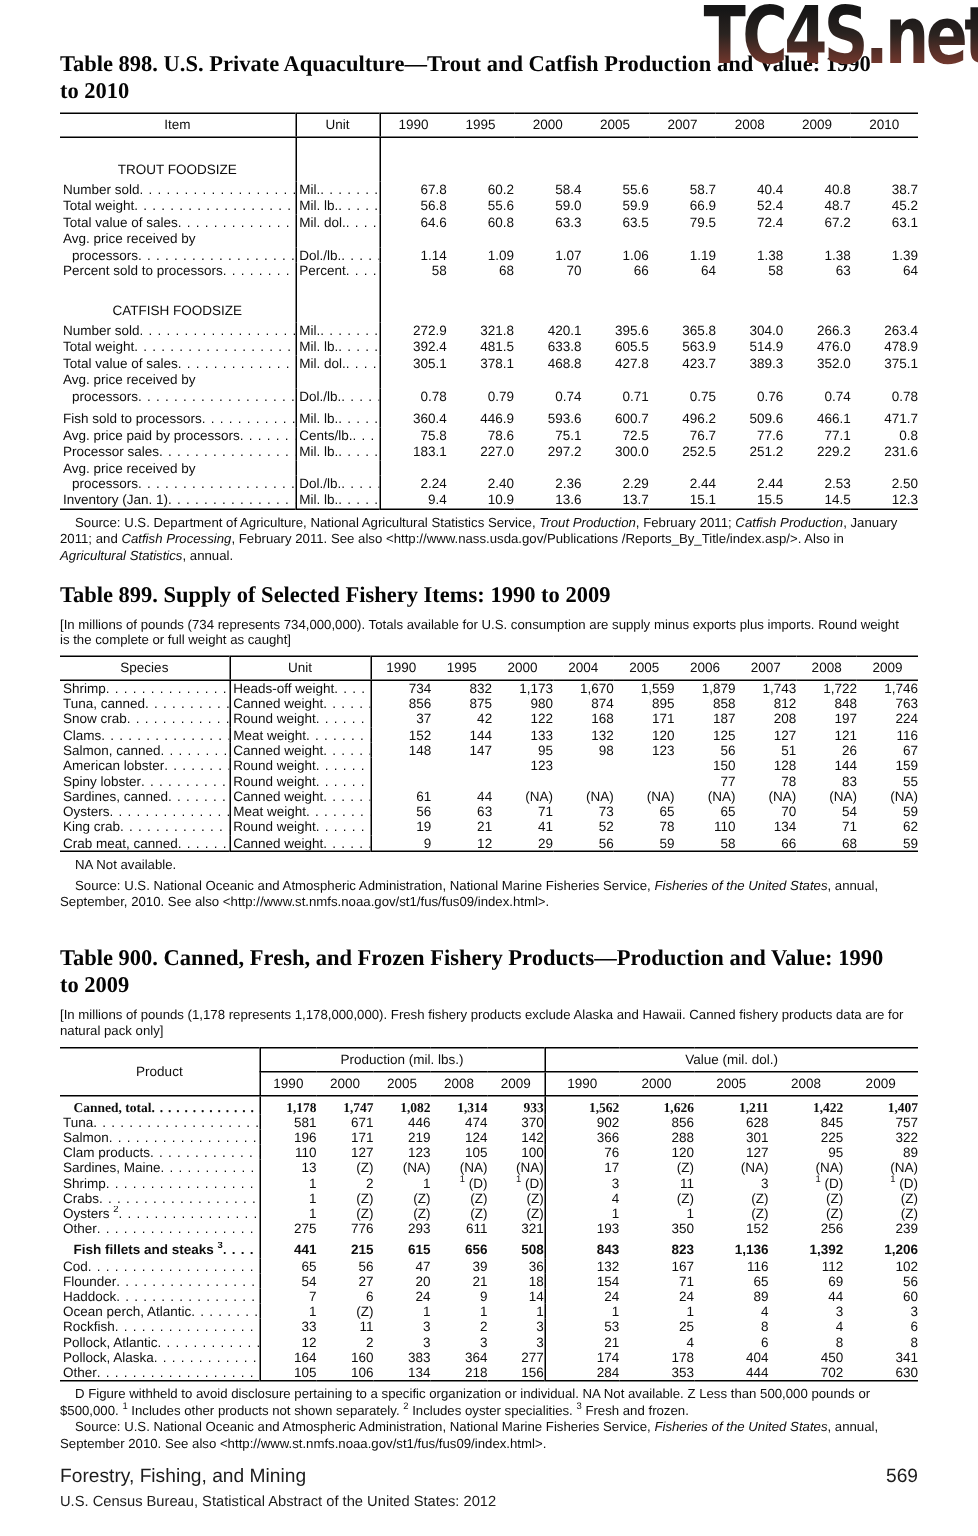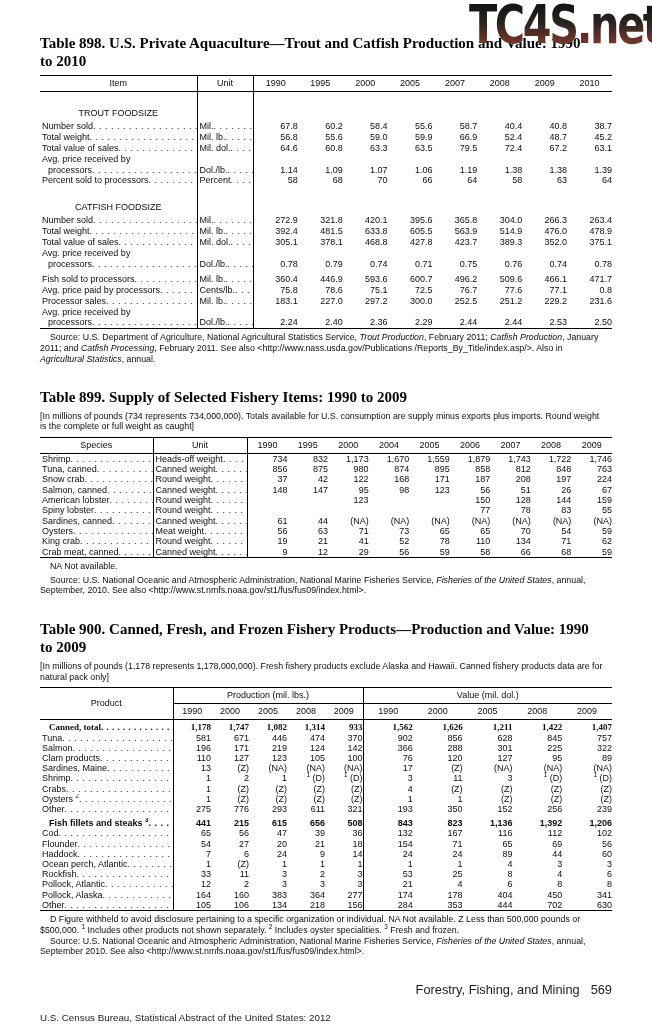--- a/index.html
+++ b/index.html
@@ -22,22 +22,22 @@
   .lead .t.ind{padding-left:8px;}
   .lead .t.bind{padding-left:9px;font-weight:bold;}
   .lead .dots{flex:1 1 auto;overflow:hidden;}
   .lead .dots::after{content:" . . . . . . . . . . . . . . . . . . . . . . . . . . . . . . . . . . . . . . . .";letter-spacing:.5px;}
   tr.hrow td{text-align:center;padding:16px 0 2px;}
   tr.sp td{height:4px;line-height:4px;}
   tr.first td{padding-top:2px;font-family:Liberation Serif, serif;}
   .b{font-weight:bold;}
   sup{font-size:6.3px;line-height:0;}
   .grp{border-bottom:1px solid #000;}
-  .footer-line{display:flex;justify-content:flex-end;align-items:baseline;gap:11px;margin-top:25px;font-size:12.8px;color:#1c1c1c;}
-  .credit{font-size:9.8px;margin-top:15px;color:#1c1c1c;}
+  .footer-line{display:flex;justify-content:space-between;align-items:baseline;gap:11px;margin-top:9px;font-size:12.8px;color:#1c1c1c;}
+  .credit{font-size:9.8px;margin-top:5px;color:#1c1c1c;}
   
   .wm{position:absolute;z-index:5;pointer-events:none;}
   .wm-tc4s{top:-4px;right:-8px;font-family:"DejaVu Sans","Liberation Sans",sans-serif;font-weight:bold;font-size:53px;line-height:1.1;letter-spacing:-3px;transform:scaleX(.78);transform-origin:100% 0;background:linear-gradient(180deg,#161616 18%,#2a2320 46%,#6e362c 78%,#8a5a4c 100%);-webkit-background-clip:text;background-clip:text;color:transparent;}
 </style>
 </head>
 <body>
 
 <div class="page">
 
   <section>
@@ -380,27 +380,49 @@
               </td>
               <td class="vl num">2.24</td>
               <td class="num">2.40</td>
               <td class="num">2.36</td>
               <td class="num">2.29</td>
               <td class="num">2.44</td>
               <td class="num">2.44</td>
               <td class="num">2.53</td>
               <td class="num">2.50</td>
             </tr>
+            <tr>
+              <td>
+                <div class="lead">
+                  <span class="t">Inventory (Jan. 1)</span>
+                  <span class="dots"></span>
+                </div>
+              </td>
+              <td class="vl">
+                <div class="lead">
+                  <span class="t">Mil. lb.</span>
+                  <span class="dots"></span>
+                </div>
+              </td>
+              <td class="vl num">9.4</td>
+              <td class="num">10.9</td>
+              <td class="num">13.6</td>
+              <td class="num">13.7</td>
+              <td class="num">15.1</td>
+              <td class="num">15.5</td>
+              <td class="num">14.5</td>
+              <td class="num">12.3</td>
+            </tr>
           </tbody>
         </table>
       </div>
     <p class="src" id="src898"><span>Source: U.S. Department of Agriculture, National Agricultural Statistics Service, </span><i>Trout Production</i><span>, February 2011; </span><i>Catfish Production</i><span>, January 2011; and </span><i>Catfish Processing</i><span>, February 2011. See also &lt;http://www.nass.usda.gov/Publications /Reports_By_Title/index.asp/&gt;. Also in </span><i>Agricultural Statistics</i><span>, annual.</span></p>
   </section>
 
-  <section style="margin-top:23px;">
+  <section style="margin-top:12px;">
     <h2 class="tbl-title">Table 899. Supply of Selected Fishery Items: 1990 to 2009</h2>
     <p class="tbl-note">[In millions of pounds (734 represents 734,000,000). Totals available for U.S. consumption are supply minus exports plus imports. Round weight is the complete or full weight as caught]</p>
     <div id="t899">
         <table class="data t899">
           <colgroup>
             <col style="width: 113px;">
             <col style="width: 94px;">
             <col>
             <col>
             <col>
@@ -488,20 +510,43 @@
               </td>
               <td class="vl num">37</td>
               <td class="num">42</td>
               <td class="num">122</td>
               <td class="num">168</td>
               <td class="num">171</td>
               <td class="num">187</td>
               <td class="num">208</td>
               <td class="num">197</td>
               <td class="num">224</td>
+            </tr>
+            <tr>
+              <td>
+                <div class="lead">
+                  <span class="t">Clams</span>
+                  <span class="dots"></span>
+                </div>
+              </td>
+              <td class="vl">
+                <div class="lead">
+                  <span class="t">Meat weight</span>
+                  <span class="dots"></span>
+                </div>
+              </td>
+              <td class="vl num">152</td>
+              <td class="num">144</td>
+              <td class="num">133</td>
+              <td class="num">132</td>
+              <td class="num">120</td>
+              <td class="num">125</td>
+              <td class="num">127</td>
+              <td class="num">121</td>
+              <td class="num">116</td>
             </tr>
             <tr>
               <td>
                 <div class="lead">
                   <span class="t">Salmon, canned</span>
                   <span class="dots"></span>
                 </div>
               </td>
               <td class="vl">
                 <div class="lead">

